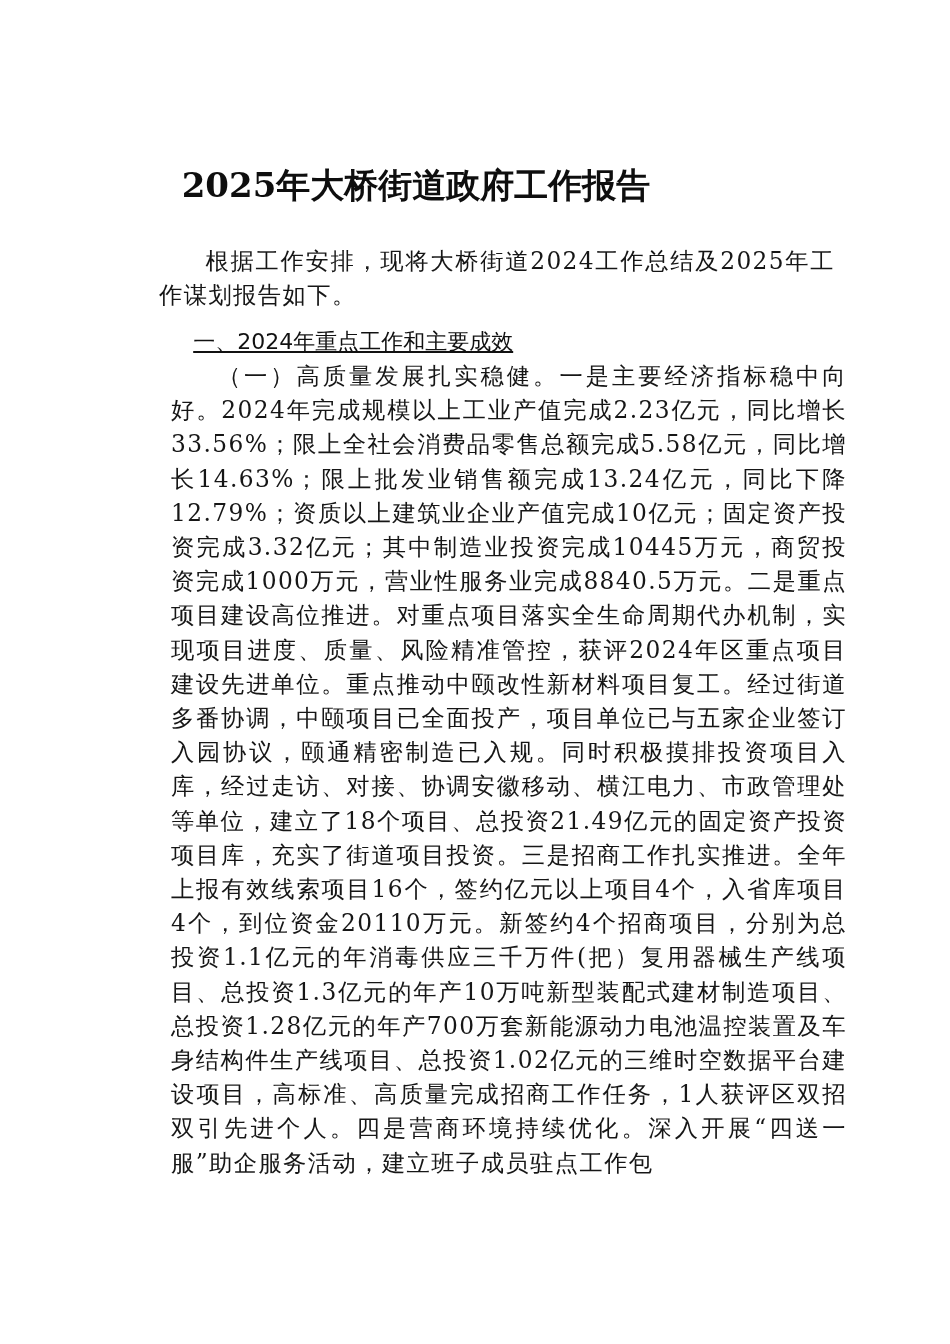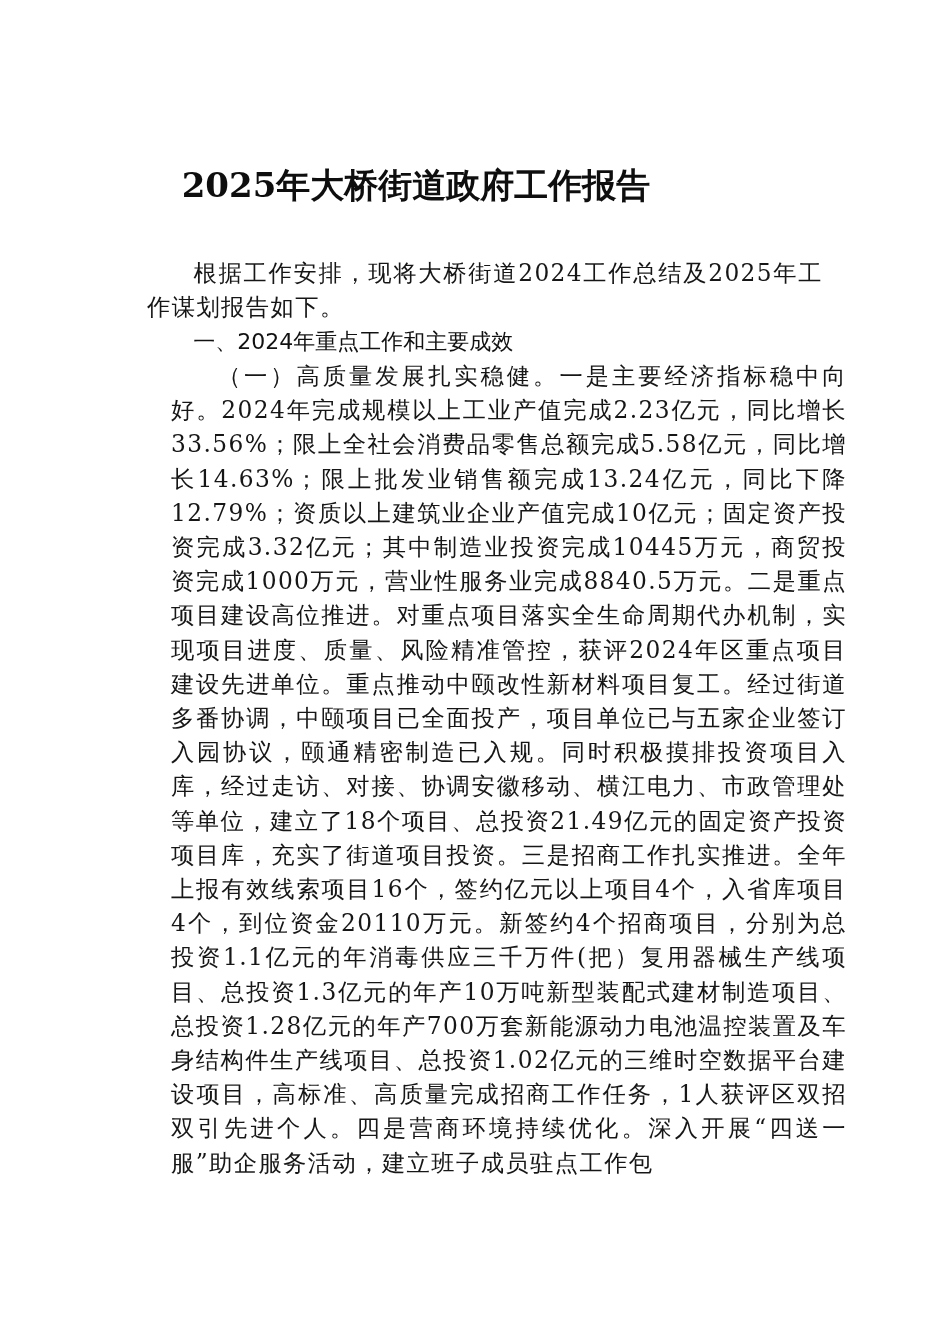--- a/index.html
+++ b/index.html
@@ -40,33 +40,35 @@
       left: 147px;
       width: 676px;
       font-size: 23.3px;
       line-height: 34.2px;
       text-align: justify;
       text-justify: inter-character;
       letter-spacing: 1.4px;
       color: #161616;
     }
     .intro {
-      top: 256px;
+      top: 244px;
+      margin-left: 12px;
     }
     .indent { text-indent: 2em; }
     .section-heading {
       position: absolute;
       left: 147px;
       top: 325px;
       width: 676px;
       font-family: "DejaVu Sans", "Liberation Sans", sans-serif;
       font-size: 22px;
       line-height: 34px;
       text-indent: 2.1em;
       color: #111111;
+      text-decoration: underline;
     }
     .main-para {
       top: 359px;
       margin-left: 24px;
     }
     p { margin: 0; }
   </style>
 </head>
 <body>
 

